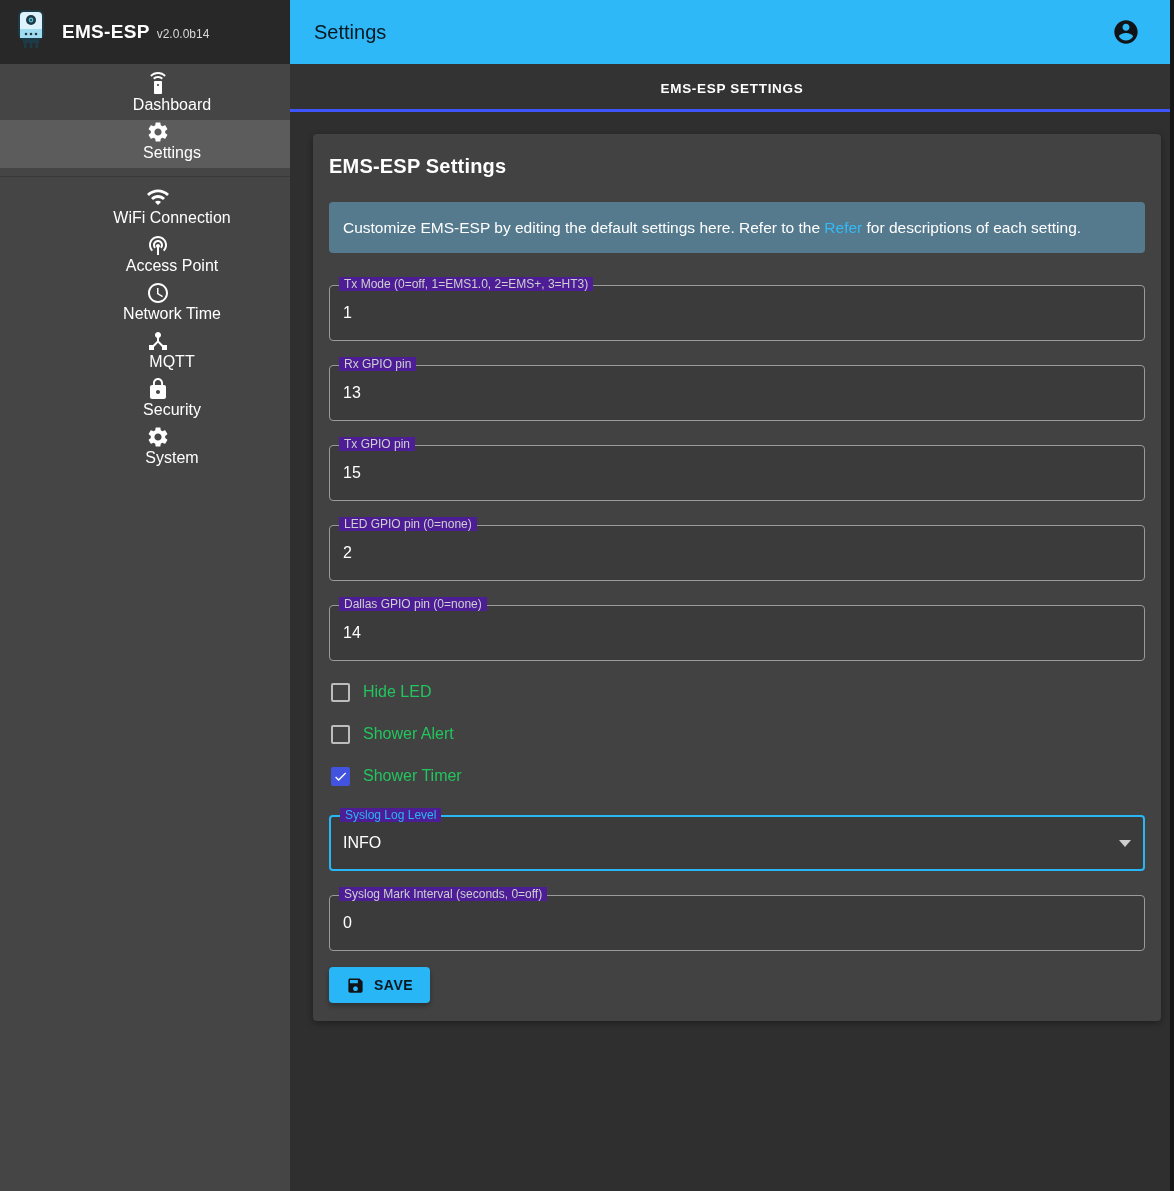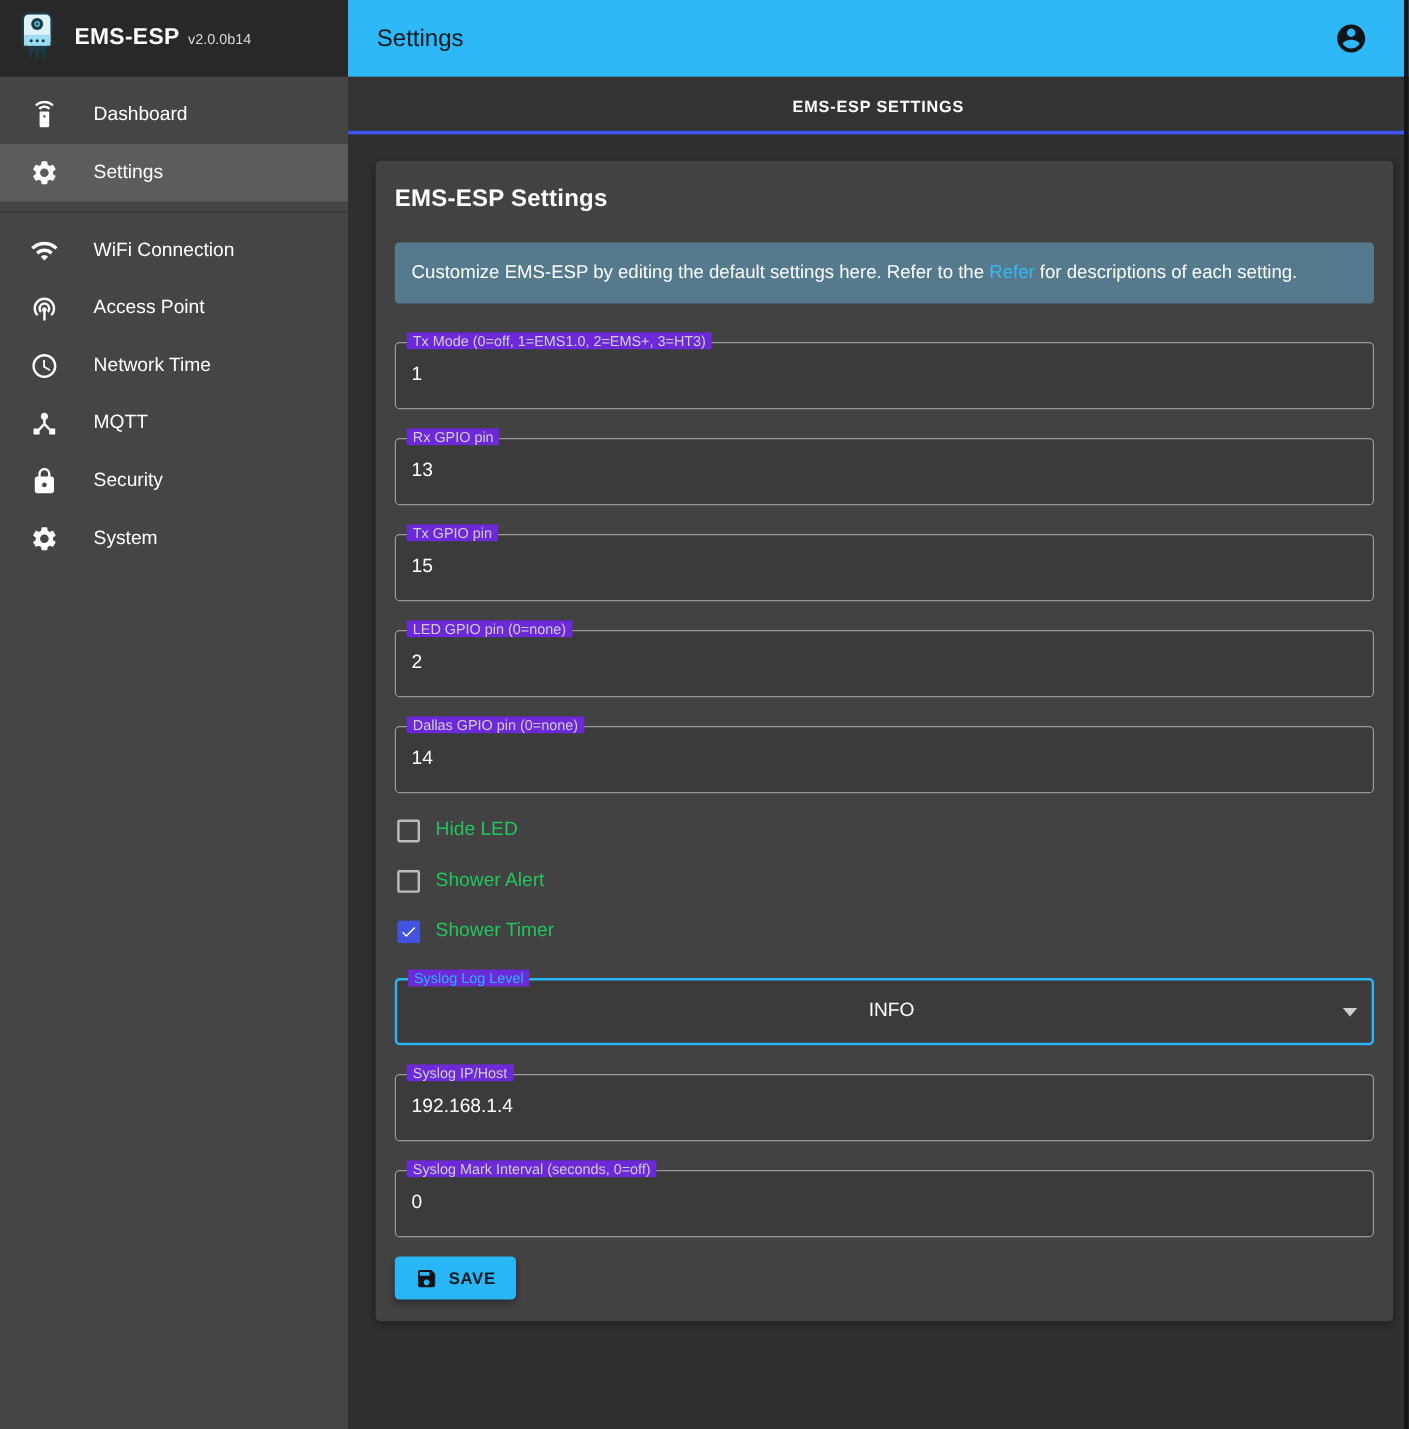--- a/index.html
+++ b/index.html
@@ -14,21 +14,21 @@
 
   
   .sidebar { position:absolute; left:0; top:0; width:290px; height:100%; background:#454545; z-index:5; }
   .logo-strip {
     height:64px; background:#282828; display:flex; align-items:center; padding-left:16px; gap:16px;
   }
   .logo-title { color:#fff; font-size:19px; font-weight:bold; letter-spacing:.3px;margin-top:16px; }
   .logo-version { color:#d8d8d8; font-size:12px; font-weight:normal; margin-left:7px; }
   .nav { padding-top:8px; }
   .nav-item {
-    height:48px; display:flex; align-items:center; padding-left:25px; cursor:pointer; color:#fff;
+    height:48px; display:flex; align-items:center; padding-left:25px; cursor:pointer; color:#fff;flex-direction:column;
   }
   .nav-item.selected { background:#5c5c5c; }
   .nav-item .nav-icon { width:24px; height:24px; flex:0 0 24px; }
   .nav-item .nav-icon svg { width:24px; height:24px; fill:#ffffff; }
   .nav-label { margin-left:29px; font-size:16px; color:#fff; }
   .nav-divider { height:1px; background:#383838; margin:8px 0; border:none; }
 
   
   .main { position:absolute; left:290px; top:0; width:884px; height:100%; }
   .appbar {
@@ -59,21 +59,21 @@
   }
   .banner a { text-decoration:none; cursor:pointer; }
 
   
   .field {
     position:relative; height:56px; margin-top:24px; border:1px solid #9a9a9a; border-radius:4px;
     background:rgba(0,0,0,.10); cursor:text;
   }
   .field.first { margin-top:32px; }
   .field-label {
-    position:absolute; top:-9px; left:9px; font-size:12px; color:#cfcfcf; background:#6d28d9;
+    position:absolute; top:-9px; left:9px; font-size:12px; color:#cfcfcf; background:#4c1d95;
     padding:0 5px; white-space:nowrap;
   }
   .field-value { color:#fff; font-size:16px; line-height:54px; padding-left:13px; }
   .field.select { cursor:pointer; }
   .field .arrow { position:absolute; right:12px; top:50%; margin-top:-3px; width:0; height:0;
     border-left:6px solid transparent; border-right:6px solid transparent; border-top:7px solid #cfcfcf; }
   .field.focused { border-width:2px; }
   .field.focused .field-value { line-height:52px; padding-left:12px; }
 
   
@@ -253,30 +253,26 @@
         <label class="check-row">
           <span class="checkbox checked" style="background: rgb(66, 84, 223);">
             <svg viewBox="0 0 24 24">
                 <path d="M9 16.17L4.83 12l-1.42 1.41L9 19 21 7l-1.41-1.41z"></path>
               </svg>
           </span>
           <span class="check-label">Shower Timer</span>
         </label>
       </div>
 
-      <div class="field select focused" style="margin-top: 18px; border-color: rgb(41, 182, 246); text-align: center;">
+      <div class="field select focused" style="margin-top: 18px; border-color: rgb(41, 182, 246);">
         <span class="field-label focused-label" style="color: rgb(41, 182, 246);">Syslog Log Level</span>
         <div class="field-value">INFO</div>
         <span class="arrow"></span>
       </div>
 
-      <div class="field">
-        <span class="field-label">Syslog IP/Host</span>
-        <div class="field-value">192.168.1.4</div>
-      </div>
 
       <div class="field">
         <span class="field-label">Syslog Mark Interval (seconds, 0=off)</span>
         <div class="field-value">0</div>
       </div>
 
       <div class="save-row">
         <button class="save-btn" style="background: rgb(41, 182, 246);">
           <svg viewBox="0 0 24 24">
               <path d="M17 3H5c-1.11 0-2 .9-2 2v14c0 1.1.89 2 2 2h14c1.1 0 2-.9 2-2V7l-4-4zm-5 16c-1.66 0-3-1.34-3-3s1.34-3 3-3 3 1.34 3 3-1.34 3-3 3zm3-10H5V5h10v4z"></path>

